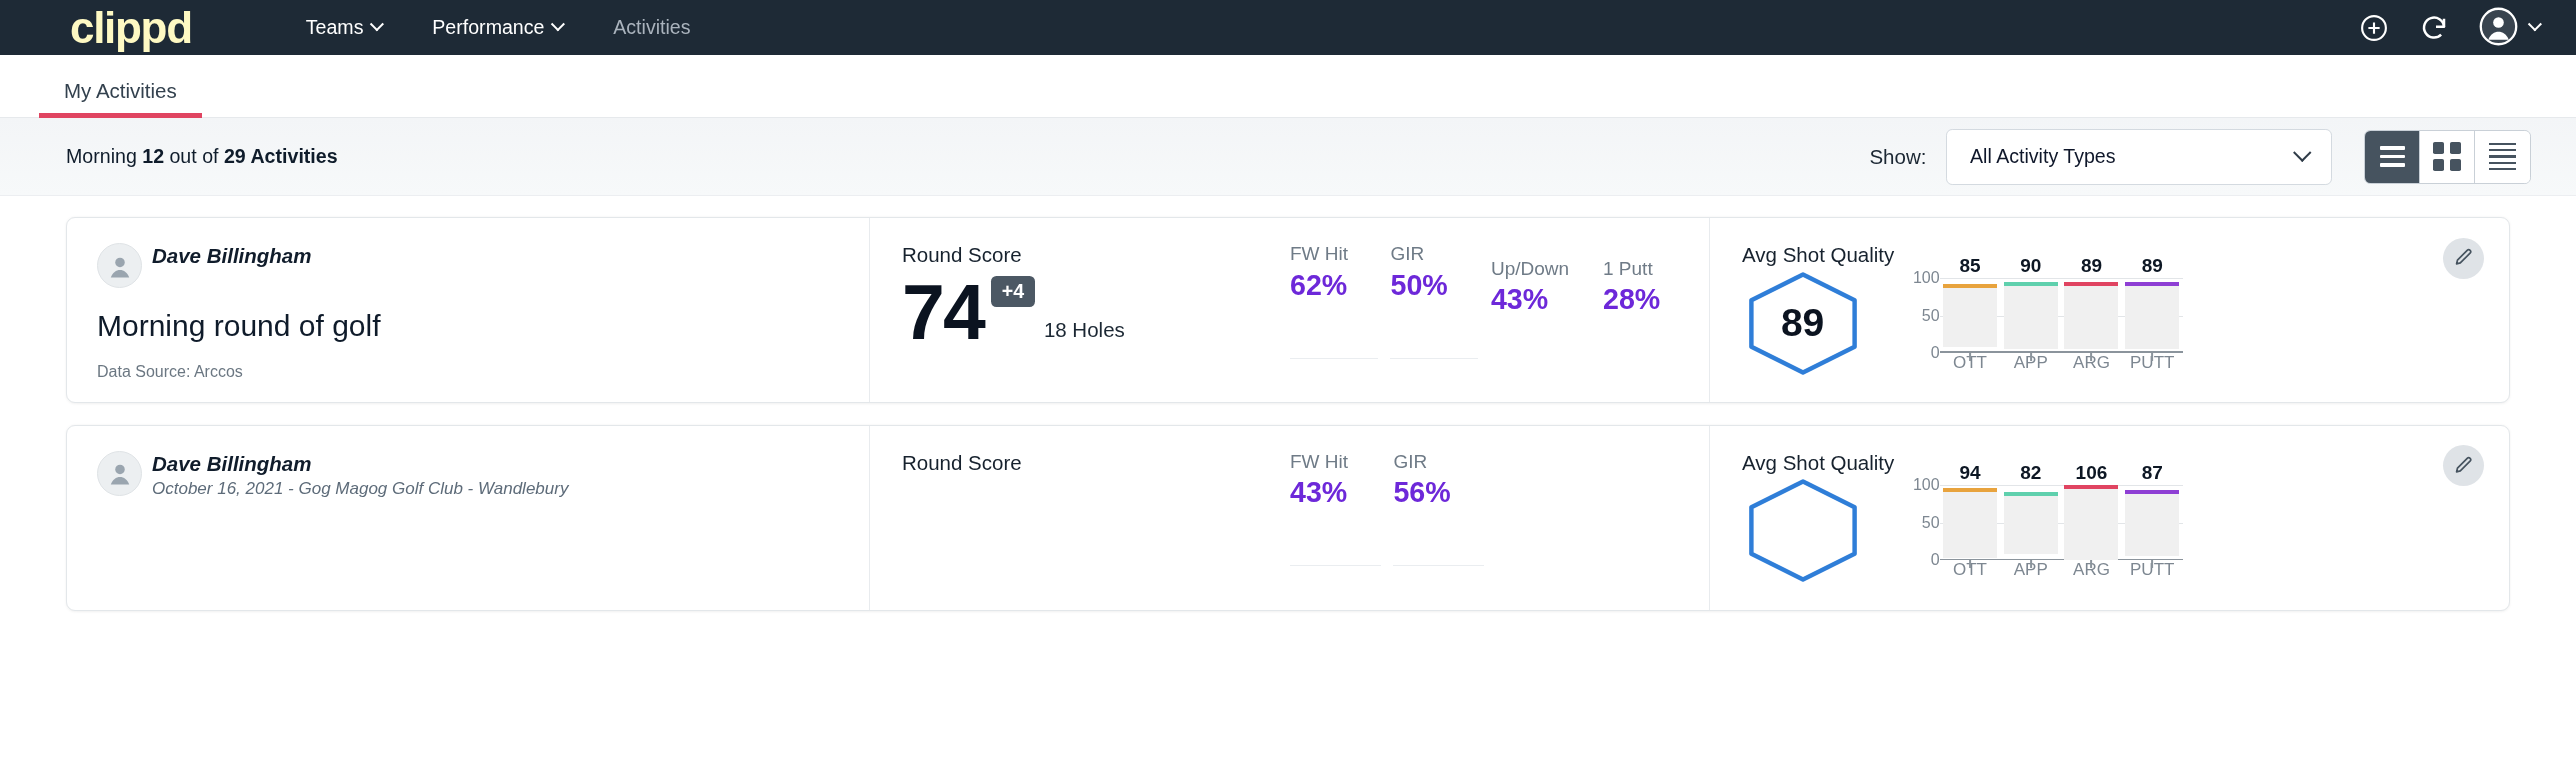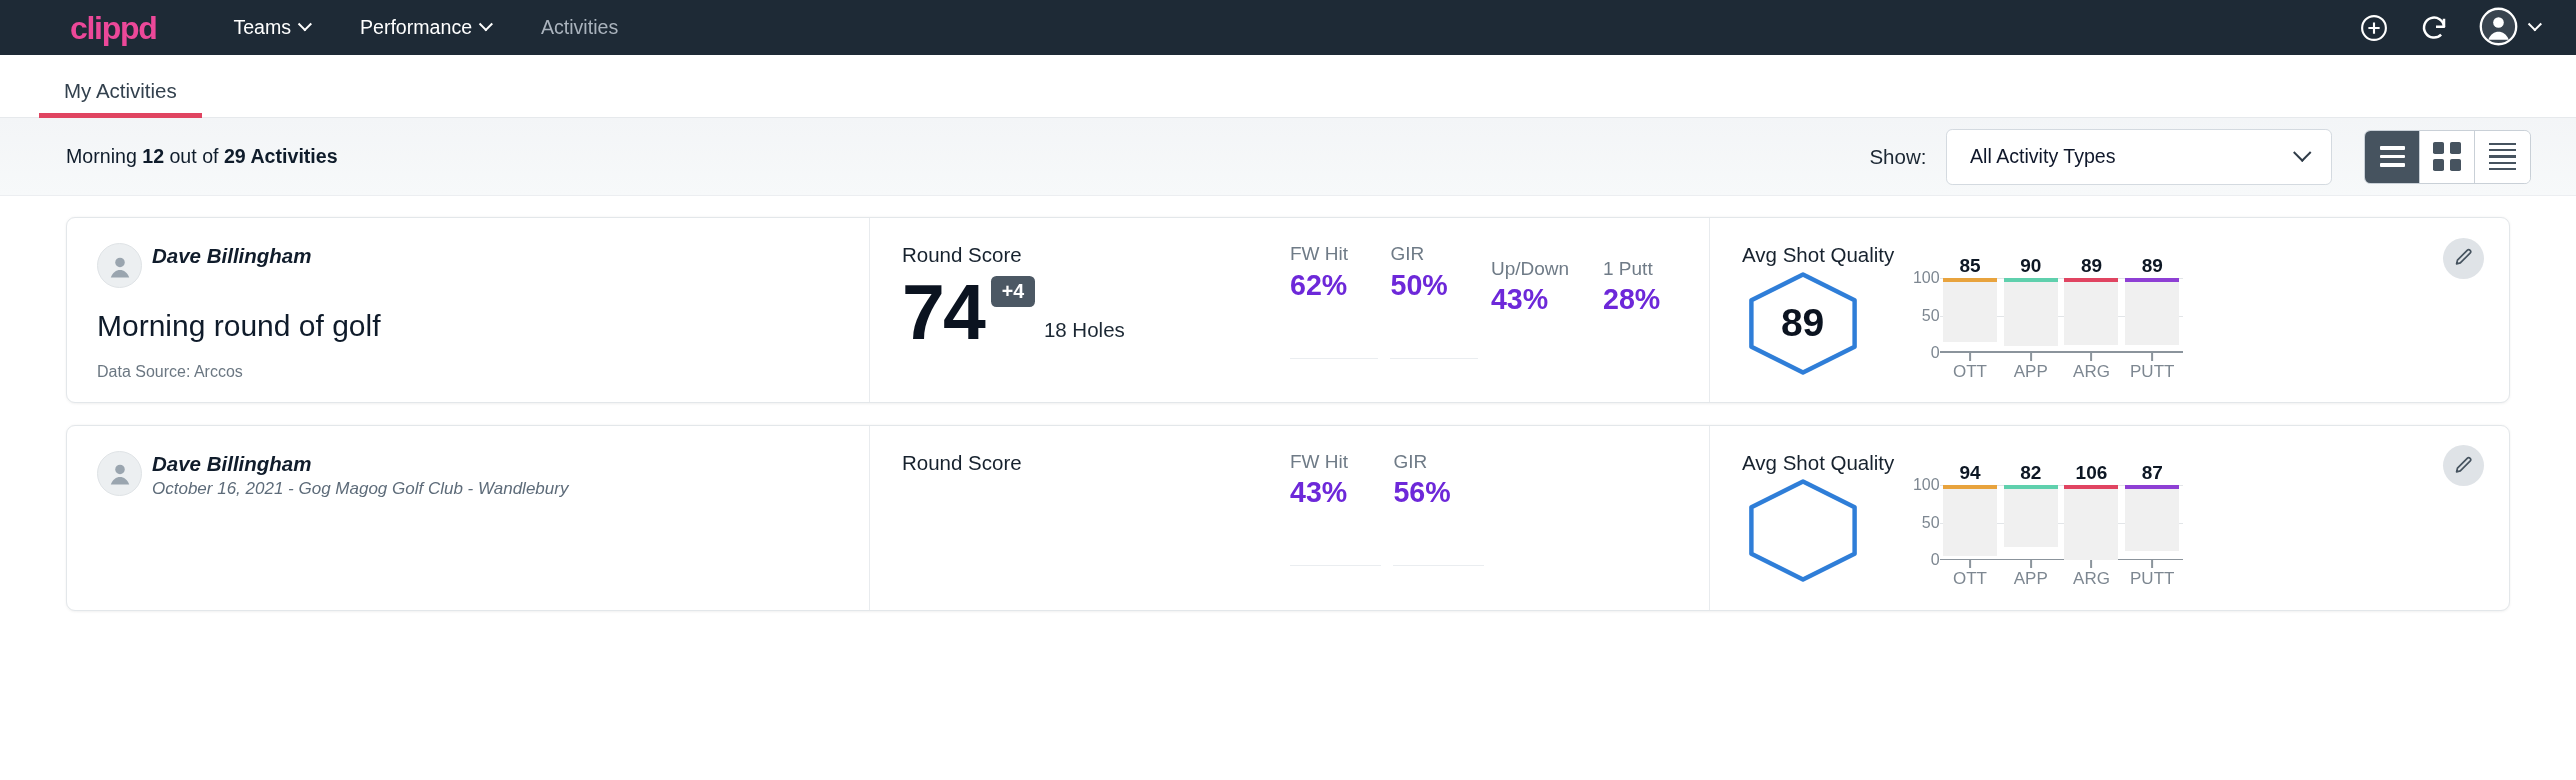--- a/index.html
+++ b/index.html
@@ -13,26 +13,26 @@
   
   .navbar {
     height: 55px;
     background: #1e2a36;
     display: flex;
     align-items: center;
     padding: 0 36px 0 70px;
     position: relative;
   }
   .logo {
-    font-size: 32px;
+    font-size: 44px;
     font-weight: bold;
-    color: #ec4899;
+    color: #fef9c3;
     letter-spacing: -1.3px;
     line-height: 1;
-    margin-right: 52px;
+    margin-right: 89px;
     user-select: none;
   }
   .nav-links { display: flex; align-items: center; gap: 0; }
   .nav-link {
     color: #ffffff;
     font-size: 19.6px;
     padding: 0 25px;
     display: flex;
     align-items: center;
     gap: 9px;
@@ -257,38 +257,38 @@
     display: flex; align-items: flex-end;
     justify-content: space-around;
   }
   .gridline { position: absolute; left: 0; right: 0; height: 0.9px; background: #e2e5e8; }
   .axisline { position: absolute; left: 0; right: 0; bottom: 0; height: 1.8px; background: #8b949c; }
   .bar-col {
     width: 54px;
     position: relative;
     display: flex; flex-direction: column;
     align-items: center;
-    justify-content: flex-start;
+    justify-content: center;
     height: 100%;
     z-index: 1;
   }
   .bar-val {
     position: absolute;
     top: -23px;
     font-size: 19px; font-weight: bold; color: #0d1724;
     white-space: nowrap;
   }
   .bar-rect {
     width: 100%;
     background: #f0f0f0;
     border-top: 4.5px solid #cccccc;
   }
   .x-labels {
     display: flex; justify-content: space-around;
-    width: 243px; margin-left: 43px; margin-top: 9px;
+    width: 243px; margin-left: 43px; 
   }
   .x-lab { width: 46px; text-align: center; font-size: 17px; color: #7d8791; }
   .tick {
     position: absolute; bottom: -8px; left: 50%;
     width: 1.8px; height: 8px; background: #8b949c;
     transform: translateX(-50%);
   }
   .edit-btn {
     position: absolute;
     top: 19.6px; right: 25px;

